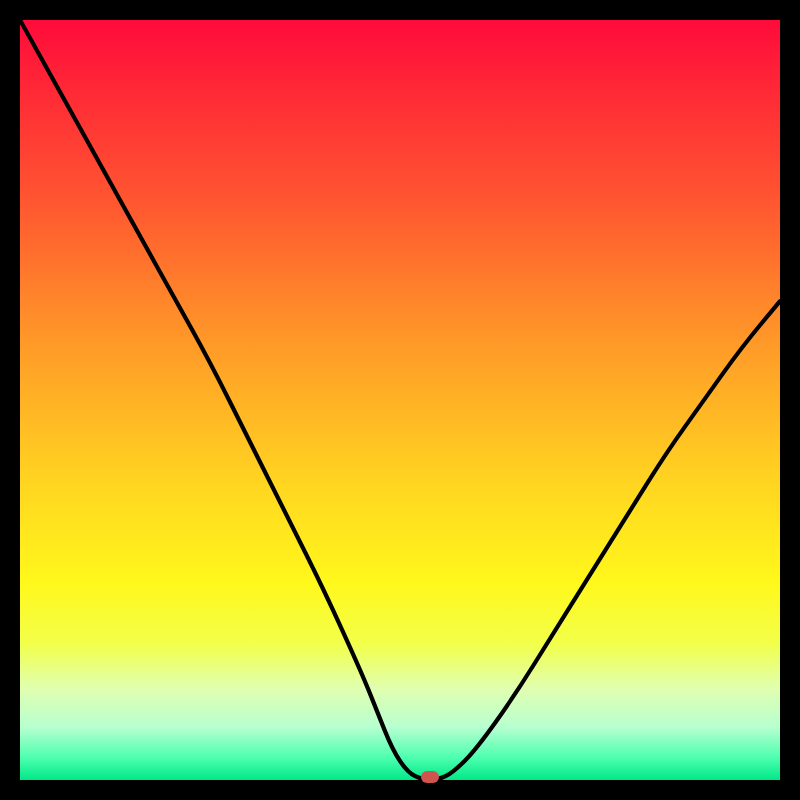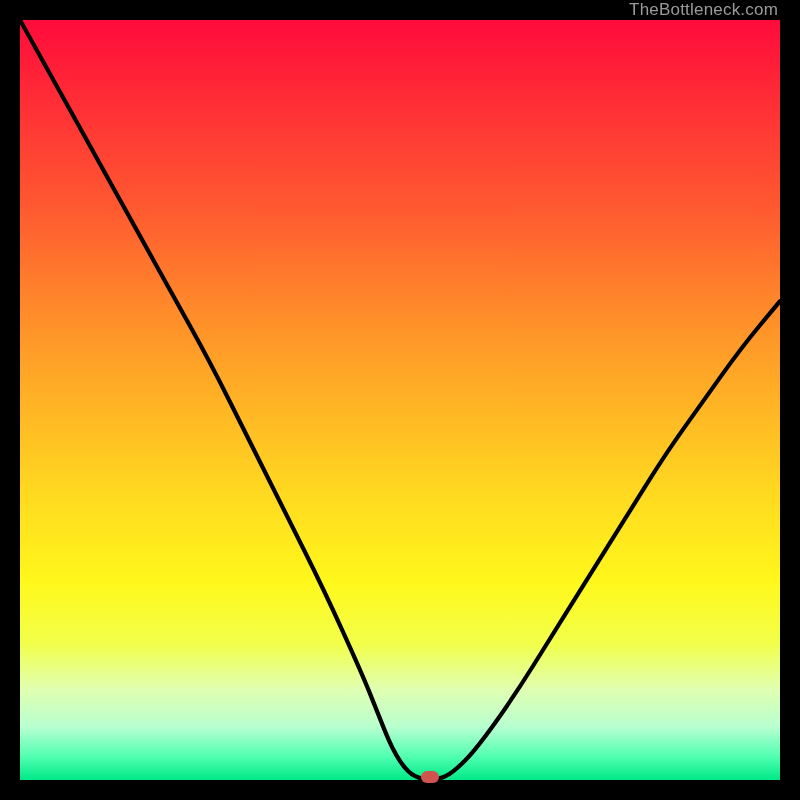--- a/index.html
+++ b/index.html
@@ -63,21 +63,20 @@
     width: 18px;
     height: 12px;
     background: #cf544e;
     border-radius: 6px;
   }
 </style>
 </head>
 <body>
 
 <div class="frame">
-  <div class="watermark">TheBottleneck.com</div>
 
   <div class="plot">
     <svg class="curve" viewBox="0 0 760 760" preserveAspectRatio="none">
       <path d="M 0.0 0.0 Q 38.0 68.4 57.0 102.6 Q 76.0 136.8 95.0 171.0 Q 114.0 205.2 133.0 239.4 Q 152.0 273.6 171.0 307.8 Q 190.0 342.0 209.0 380.0 Q 228.0 418.0 247.0 456.0 Q 266.0 494.0 285.0 532.0 Q 304.0 570.0 323.0 611.8 Q 342.0 653.6 349.6 672.6 Q 357.2 691.6 364.8 710.6 Q 372.4 729.6 380.0 741.0 Q 387.6 752.4 395.2 756.2 Q 402.8 760.0 410.4 760.0 Q 418.0 760.0 425.6 756.2 Q 433.2 752.4 444.6 741.0 Q 456.0 729.6 475.0 703.0 Q 494.0 676.4 513.0 646.0 Q 532.0 615.6 551.0 585.2 Q 570.0 554.8 589.0 524.4 Q 608.0 494.0 627.0 463.6 Q 646.0 433.2 665.0 406.6 Q 684.0 380.0 703.0 353.4 Q 722.0 326.8 741.0 304.0 T 760.0 281.2" fill="none" stroke="#000" stroke-width="4.2" stroke-linecap="round" stroke-linejoin="round"></path>
     </svg>
     <div class="marker" style="left:401.4px;top:751.0px;"></div>
   </div>
 </div>
 
 </body></html>

